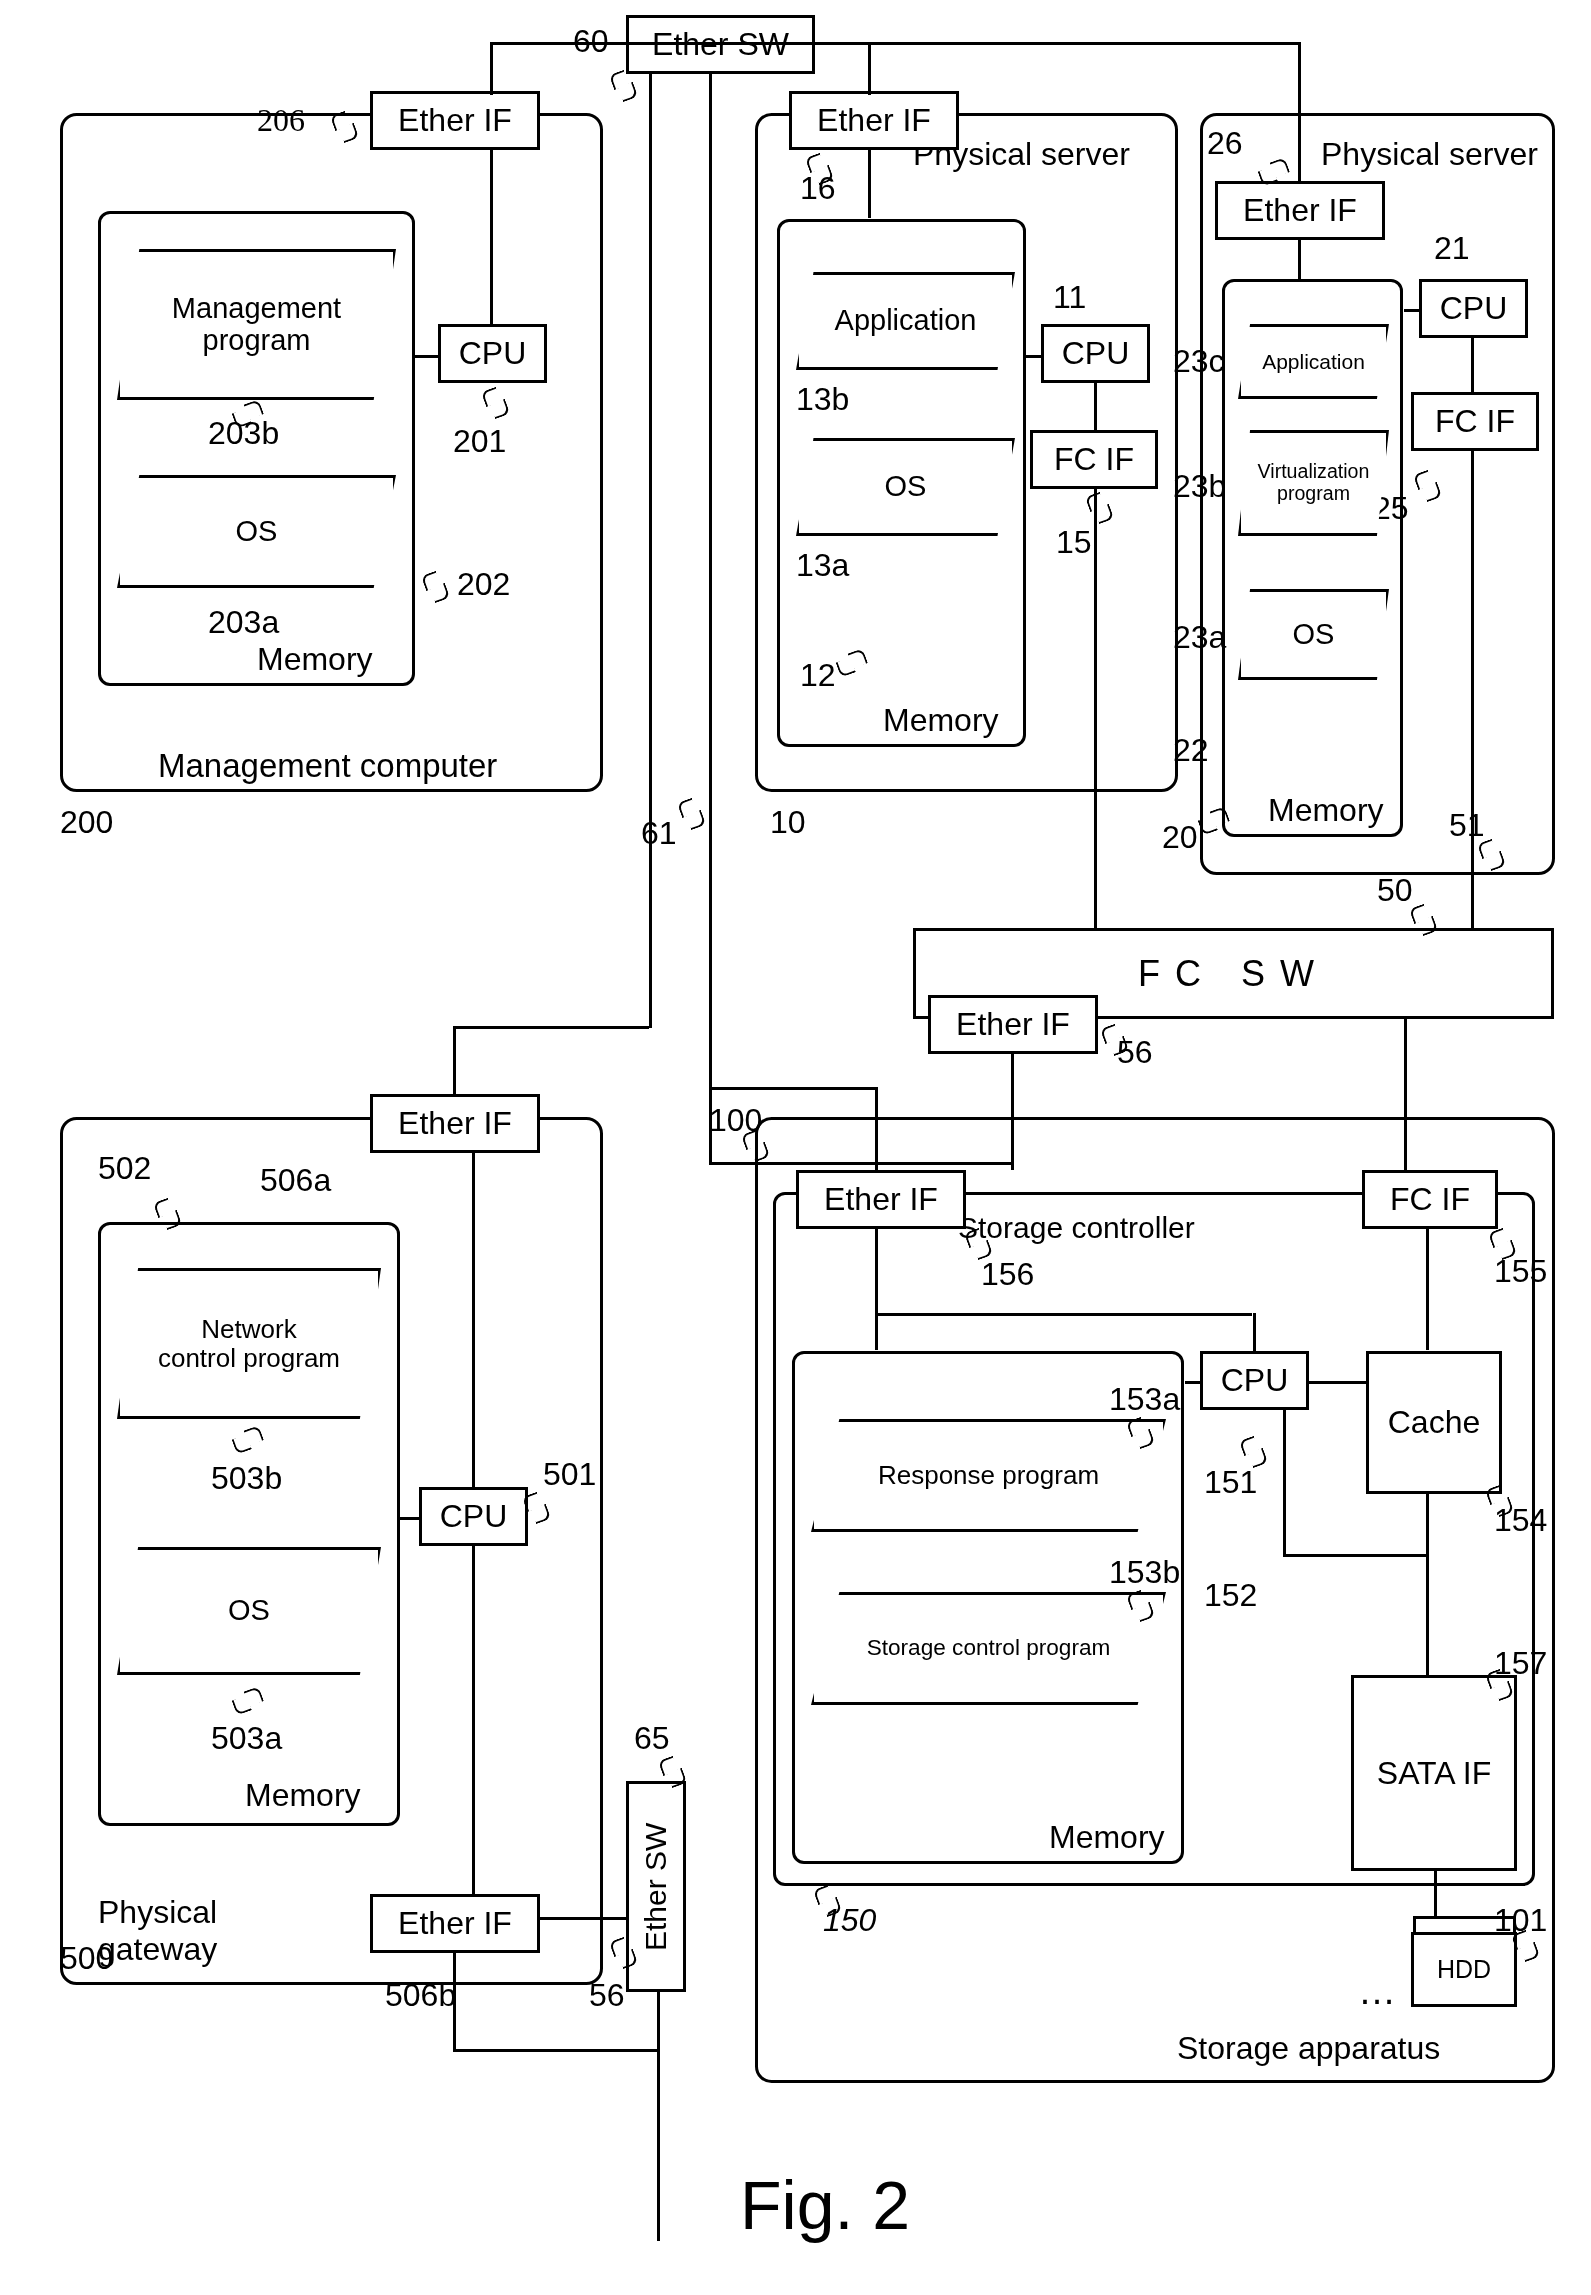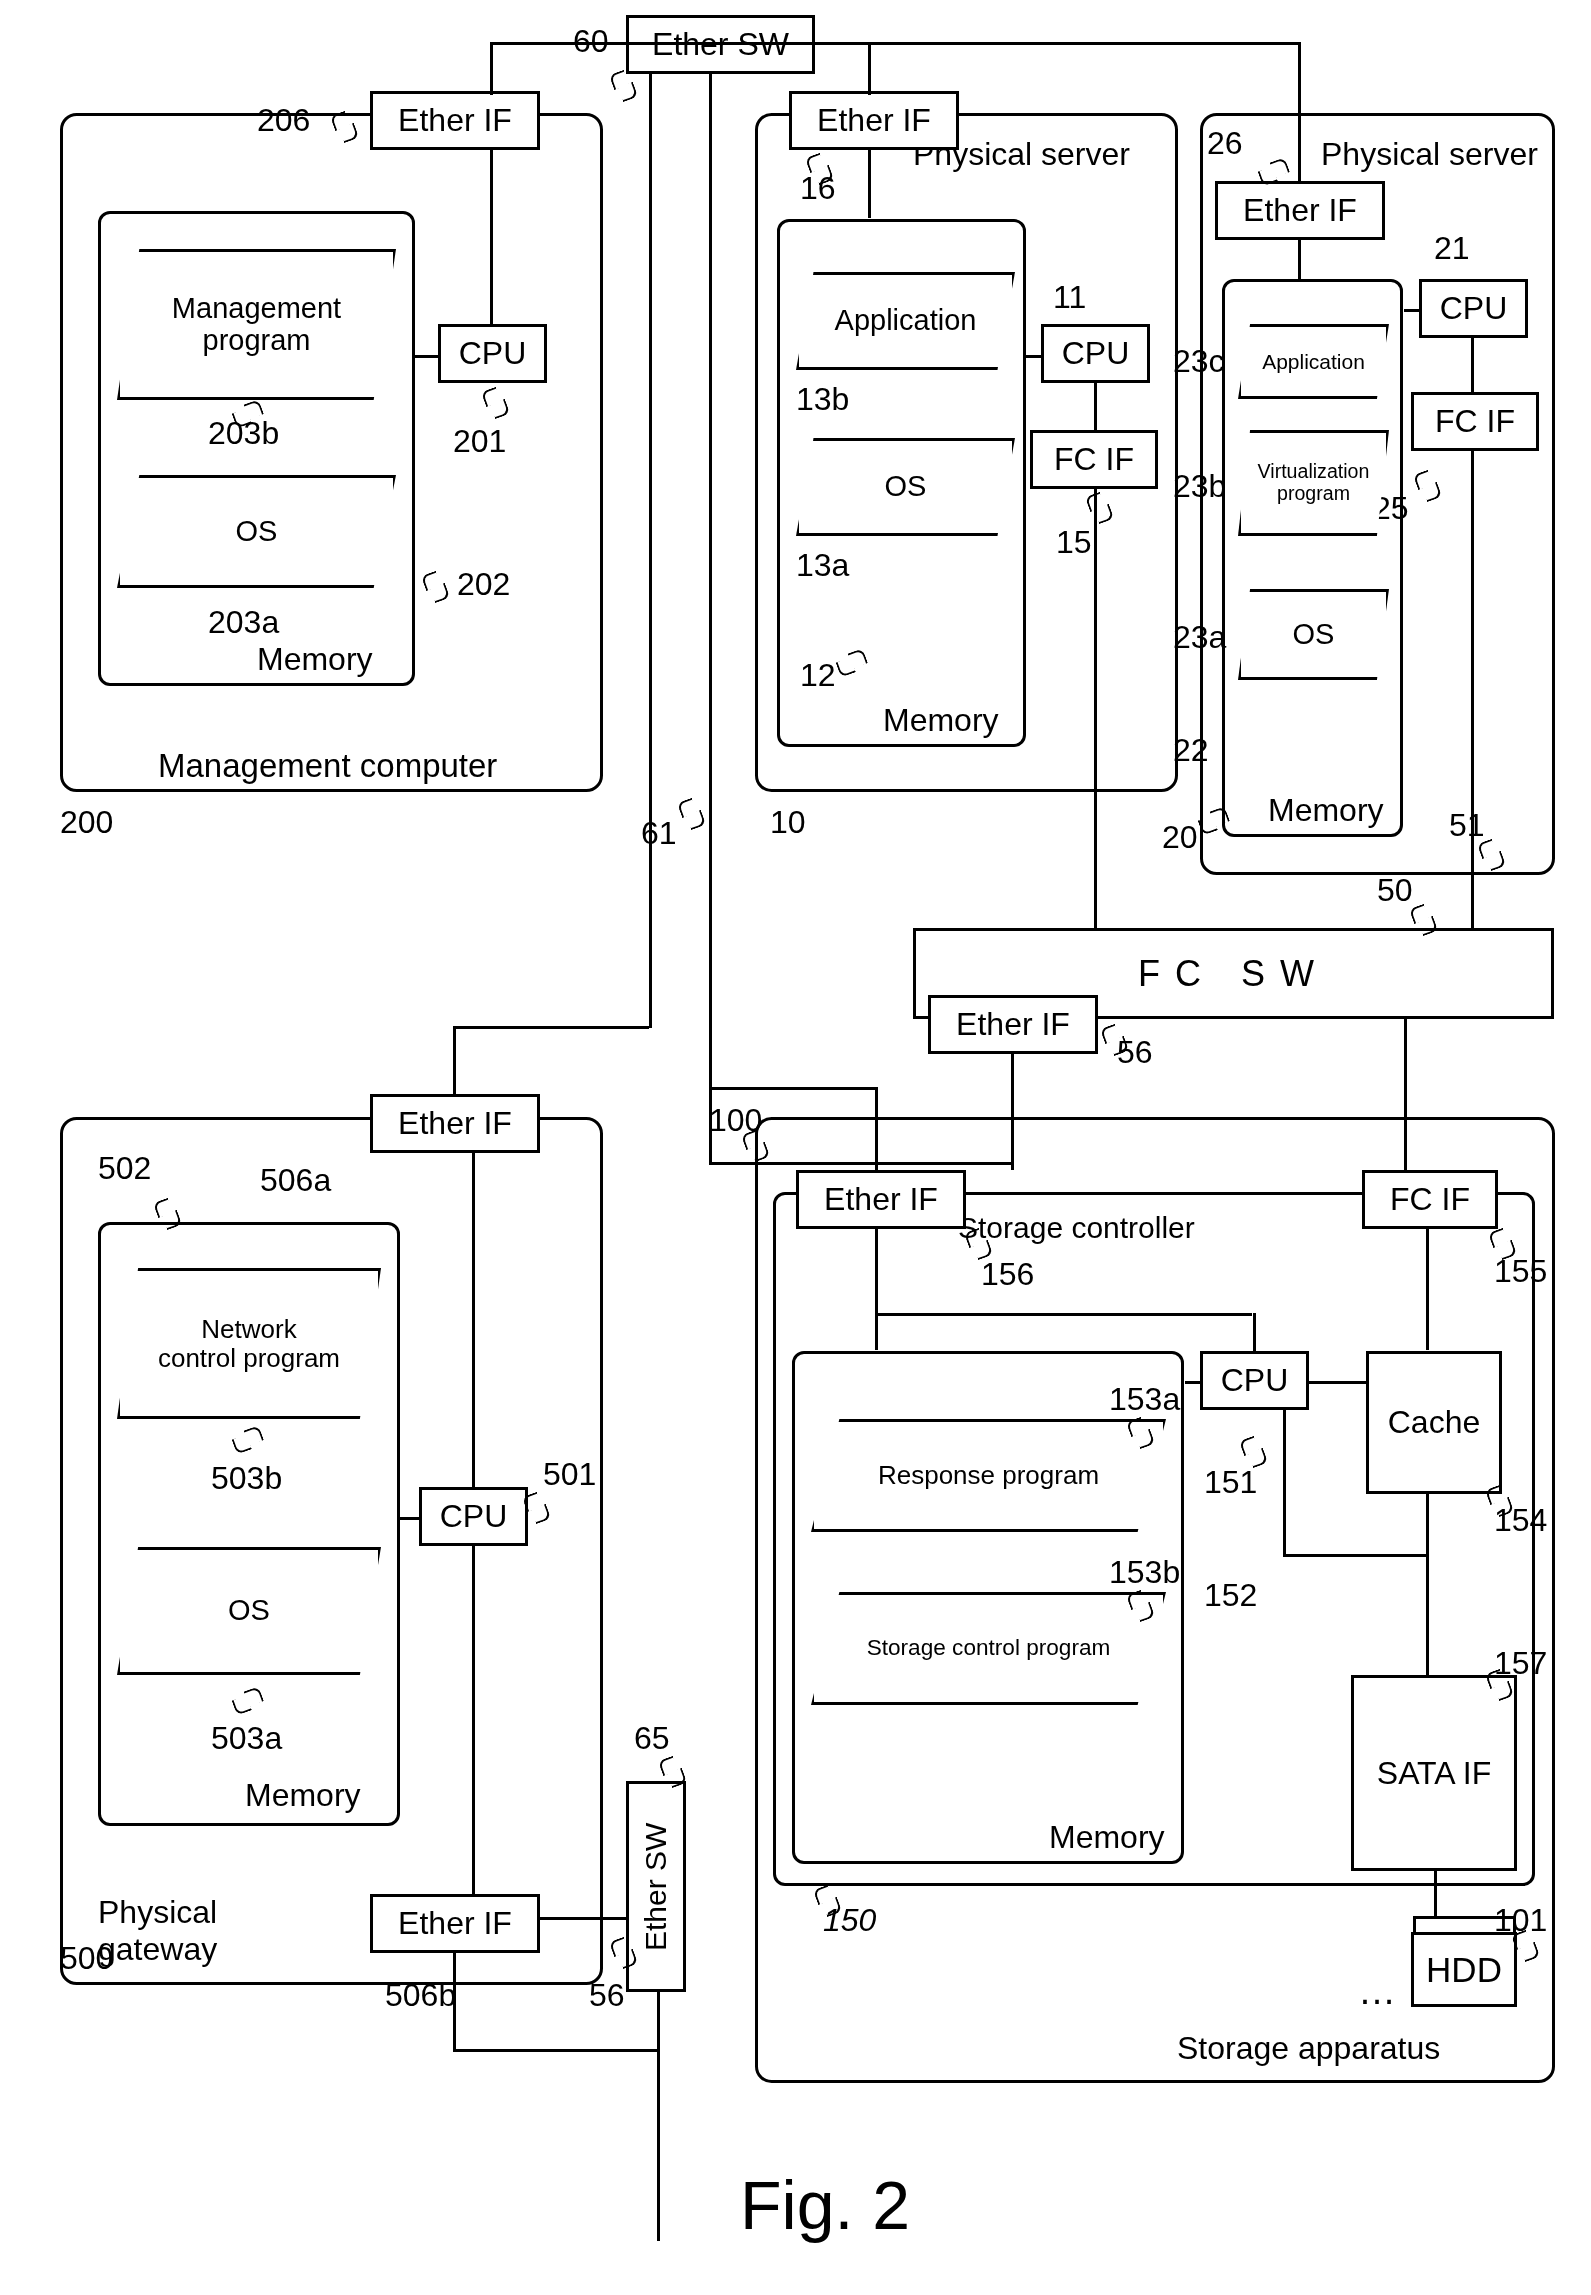--- a/index.html
+++ b/index.html
@@ -93,21 +93,21 @@
 </head>
 <body>
 
 <div class="mainbox" style="left:60px; top:113px; width:543px; height:679px;"></div>
 <div class="ref" style="left:60px; top:804px;">200</div>
 <div class="label" style="left:158px; top:747px; font-size:33px;">Management computer</div>
 
 <div class="smallbox" style="left:370px; top:91px; width:170px; height:59px;">
     <span>Ether IF</span>
   </div>
-<div class="ref" style="left:257px; top:102px;">206</div>
+<div class="ref" style="left:257px; top:102px;font-family:Liberation Serif, serif;">206</div>
 <div class="squiggle" style="left:332px; top:113px;"></div>
 
 <div class="smallbox" style="left:438px; top:324px; width:109px; height:59px;">
     <span>CPU</span>
   </div>
 <div class="ref" style="left:453px; top:423px;">201</div>
 <div class="squiggle" style="left:483px; top:389px;"></div>
 
 <div class="subbox" style="left:98px; top:211px; width:317px; height:475px;"></div>
 <div class="label" style="left:257px; top:641px;">Memory</div>
@@ -358,21 +358,21 @@
   </div>
 <div class="ref" style="left:1109px; top:1381px;">153a</div>
 <div class="squiggle" style="left:1128px; top:1419px;"></div>
 
 <div class="trap" style="left:811px; top:1592px; width:355px; height:113px; font-size:22.6px;">
     <span>Storage control program</span>
   </div>
 <div class="ref" style="left:1109px; top:1554px;">153b</div>
 <div class="squiggle" style="left:1128px; top:1592px;"></div>
 
-<div style="position:absolute; left:1411px; top:1932px; width:106px; height:75px; border:3px solid #000; display:flex; align-items:center; justify-content:center; font-size:35px;">
+<div style="position:absolute; left:1411px; top:1932px; width:106px; height:75px; border:3px solid #000; display:flex; align-items:center; justify-content:center; font-size:25px;">
   <div style="position:absolute; top:-19px; left:-1.5px; right:-1.5px; height:19px; border:3px solid #000; border-bottom:none; border-radius:53px/15px 53px/15px 0 0;"></div>
   <span>HDD</span>
 </div>
 <div class="ref" style="left:1494px; top:1902px;">101</div>
 <div class="squiggle" style="left:1513px; top:1932px;"></div>
 <div class="label" style="left:1358px; top:1970px; font-size:38px;">…</div>
 
 <div class="line vline" style="left:875px; top:1228px; height:122px;"></div>
 <div class="line hline" style="left:875px; top:1313px; width:377px;"></div>
 <div class="line vline" style="left:1253px; top:1313px; height:38px;"></div>

